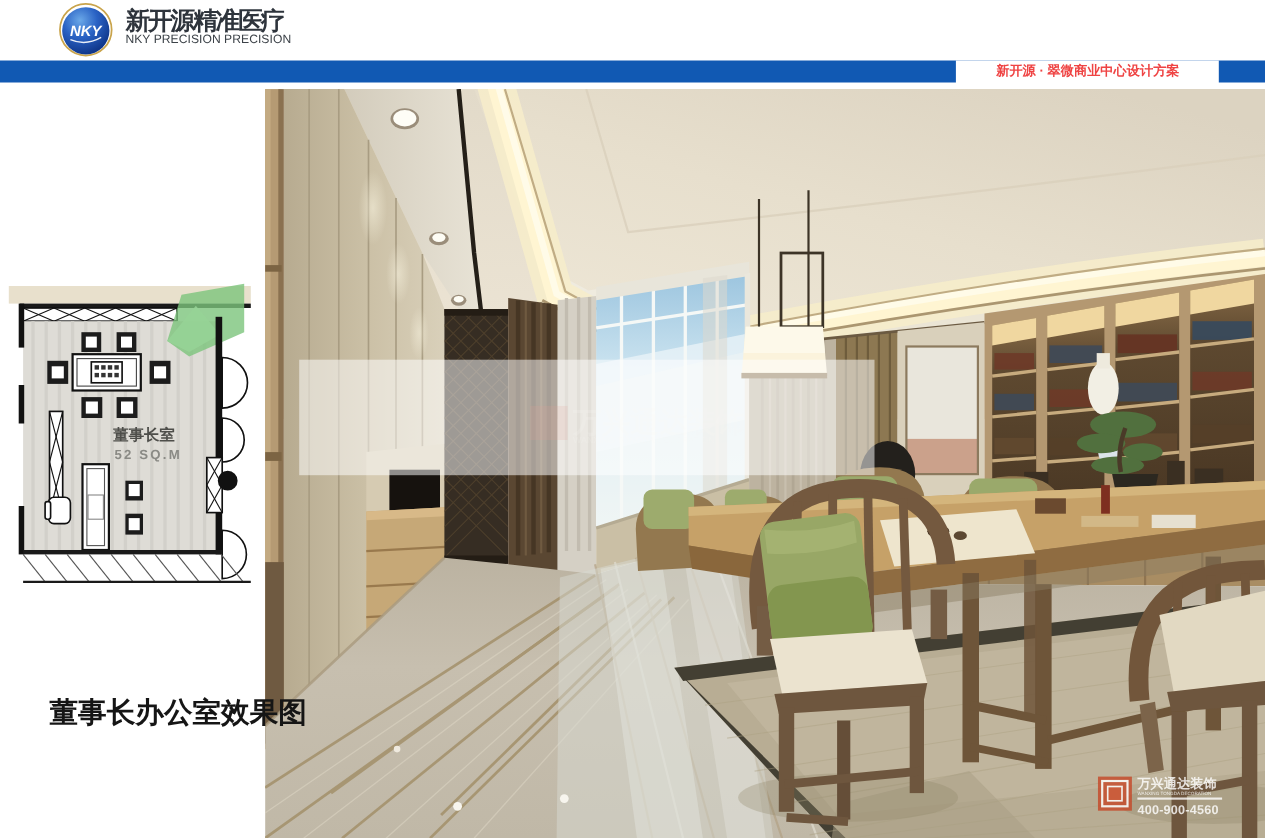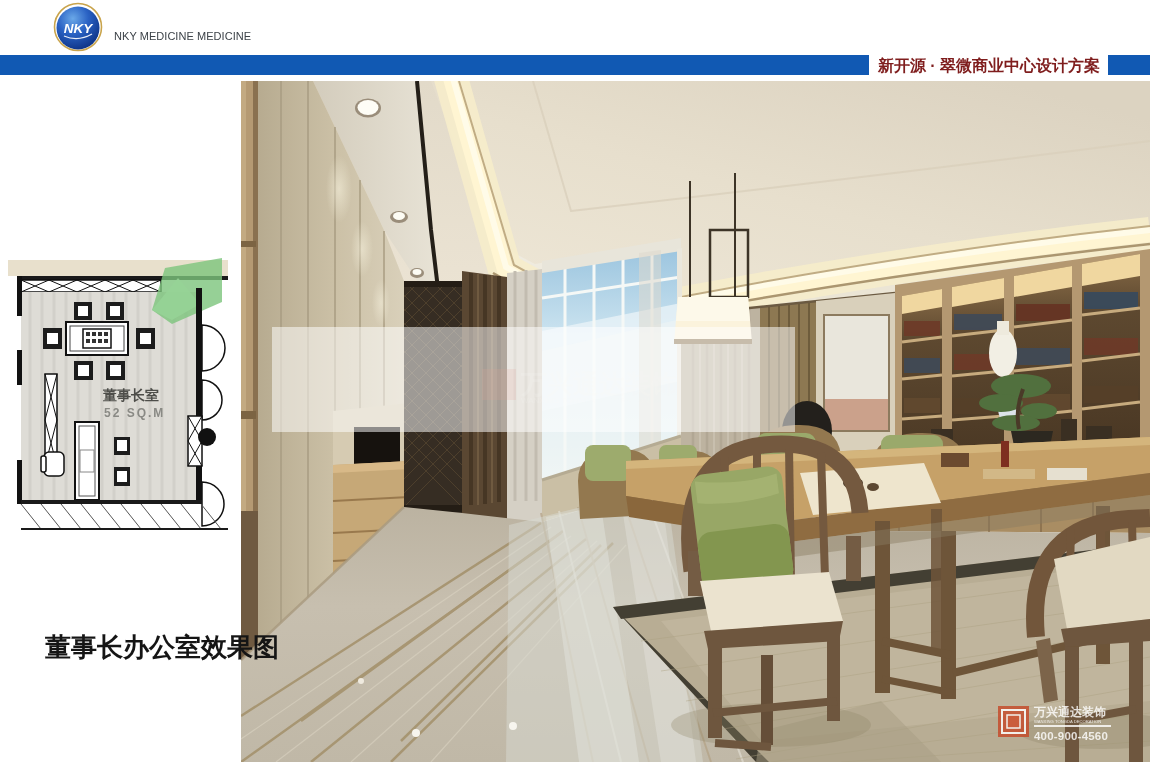--- a/index.html
+++ b/index.html
@@ -4,21 +4,21 @@
 <style>
 html,body{margin:0;padding:0;}
 body{width:1150px;height:762px;overflow:hidden;background:#ffffff;font-family:"Liberation Sans", sans-serif;position:relative;}
 #page{position:absolute;left:0;top:0;width:1150px;height:762px;background:#fff;}
 
 #logo{position:absolute;left:53px;top:2px;text-align:center;}
 #brand-cn{position:absolute;left:114px;top:3px;font-size:22.5px;font-weight:bold;color:#2e343c;letter-spacing:-2px;}
 #brand-en{position:absolute;left:114px;top:30px;font-size:11px;color:#3c4248;letter-spacing:0.05px;}
 #bluebar{position:absolute;left:0;top:55px;width:1150px;height:20px;background:#1159b3;}
 #barnotch{position:absolute;left:869px;top:55px;width:239px;height:26px;background:#ffffff;}
-#bartext{position:absolute;left:872px;top:56px;width:234px;text-align:center;font-size:16px;font-weight:bold;color:#7f1d1d;white-space:nowrap;}
+#bartext{position:absolute;left:872px;top:56px;width:234px;text-align:center;font-size:12px;font-weight:bold;color:#ef4444;white-space:nowrap;}
 
 #titlebg{position:absolute;left:272px;top:327px;width:523px;height:105px;background:rgba(255,255,255,0.52);z-index:25;}
 #title{position:absolute;left:368px;top:337px;font-size:35px;line-height:48px;font-weight:bold;color:#121212;z-index:30;}
 
 #caption{position:absolute;left:1px;top:630px;font-size:26px;font-weight:bold;color:#151515;letter-spacing:0px;z-index:20;padding-left:44px;}
 svg{display:block;}
 #plansvg{position:absolute;left:0;top:250px;z-index:5;}
 #photosvg{position:absolute;left:241px;top:81px;z-index:1;}
 #wm{position:absolute;left:998px;top:704px;z-index:40;opacity:0.85;}
 </style>
@@ -34,21 +34,22 @@
 <stop offset="0%" stop-color="#6aa8e8"></stop>
 <stop offset="45%" stop-color="#2a62c4"></stop>
 <stop offset="100%" stop-color="#0a2d7e"></stop>
 </radialGradient>
 </defs>
 <circle cx="25" cy="26" r="21.5" fill="url(#globe)"></circle>
 <text x="25" y="31" font-size="13.5" font-weight="bold" font-style="italic" fill="#ffffff" text-anchor="middle" font-family="Liberation Sans, sans-serif">NKY</text>
 <path d="M11,34 Q25,40 39,32" fill="none" stroke="#ffffff" stroke-width="1.3" opacity="0.9"></path>
 </svg>
 </div>
-<div id="brand-en">NKY MEDICINE MEDICINE</div>
+<div id="brand-cn">新开源精准医疗</div>
+<div id="brand-en">NKY PRECISION PRECISION</div>
 <div id="bluebar"></div>
 <div id="barnotch"></div>
 <div id="bartext">新开源 · 翠微商业中心设计方案</div>
 
 <svg id="photosvg" width="909" height="681" viewBox="0 0 909 681">
 <defs>
 <linearGradient id="ceil" x1="0" y1="0" x2="0" y2="1">
 <stop offset="0%" stop-color="#e2dac9"></stop>
 <stop offset="70%" stop-color="#ebe3d3"></stop>
 <stop offset="100%" stop-color="#efe8d9"></stop>

